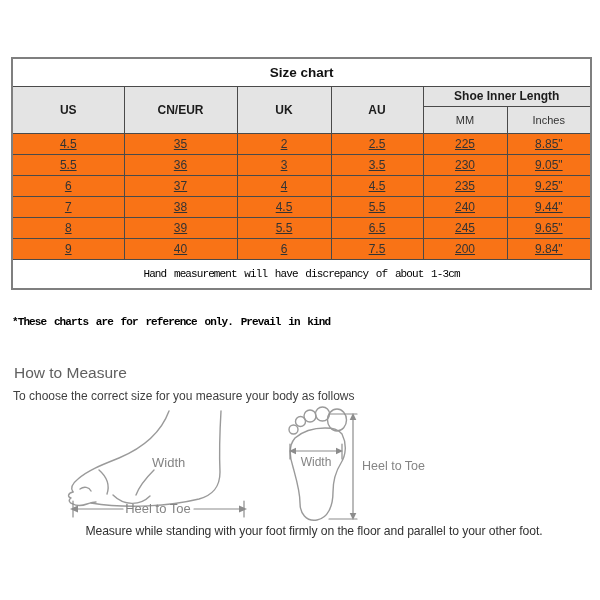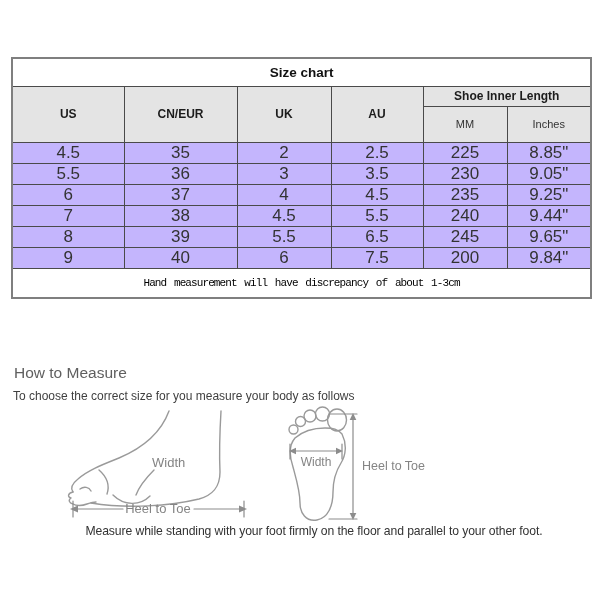--- a/index.html
+++ b/index.html
@@ -42,28 +42,29 @@
     background: #e4e4e4;
     font-size: 12px;
     font-weight: bold;
     height: 20px;
     color: #1c1c1c;
   }
   thead th.subhead {
     background: #e4e4e4;
     font-size: 11px;
     font-weight: normal;
-    height: 36px;
+    height: 27px;
     color: #333;
   }
   tbody td {
     height: 21px;
-    font-size: 17px;
+    font-size: 12px;
     color: #333;
-    background: #c4b5fd;
+    background: #f97316;
+    text-decoration: underline;
   }
   tfoot td.footnote {
     height: 30px;
     background: #ffffff;
     font-family: "Liberation Mono", "DejaVu Sans Mono", monospace;
     font-weight: normal;
     font-size: 11px;
     letter-spacing: -0.9px;
     word-spacing: 2px;
     color: #000;
@@ -205,20 +206,21 @@
           <td>9.84"</td>
         </tr>
       </tbody>
     <tfoot>
       <tr>
         <td colspan="6" class="footnote">Hand measurement will have discrepancy of about 1-3cm</td>
       </tr>
     </tfoot>
   </table>
 
+  <div class="ref-note">*These charts are for reference only. Prevail in kind</div>
 
   <div class="how-heading">How to Measure</div>
   <div class="how-instruction">To choose the correct size for you measure your body as follows</div>
 
   <svg class="diagram" style="left:66px; top:410px;" width="185" height="112" viewBox="0 0 185 112">
     <g>
       <path d="M103,1 C96,20 79,37 53,48 C38,54 22,60 12,69 C7,73 4,78 7,82"></path>
       <path d="M7,82 C2,83 1,87 5,88 C2,90 3,93 7,94 C10,96 16,96 21,94 C24,93 27,92 30,92"></path>
       <path d="M25,93 C62,99 104,96 133,89 C147,85 154,77 154,62 C153,40 154,18 155,1"></path>
       <path d="M14,79 C18,76 23,77 25,81"></path>

